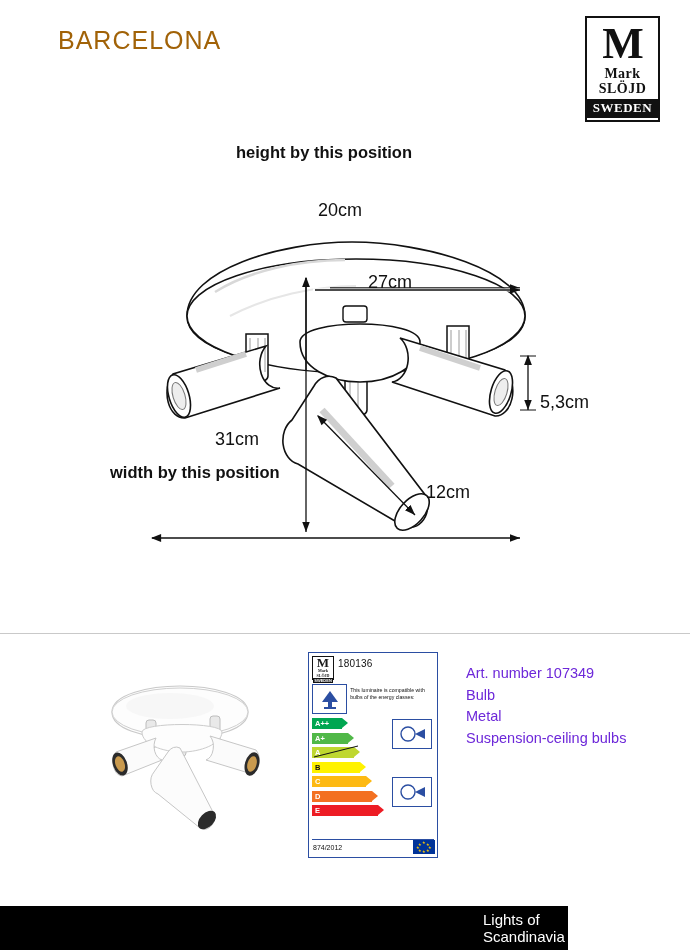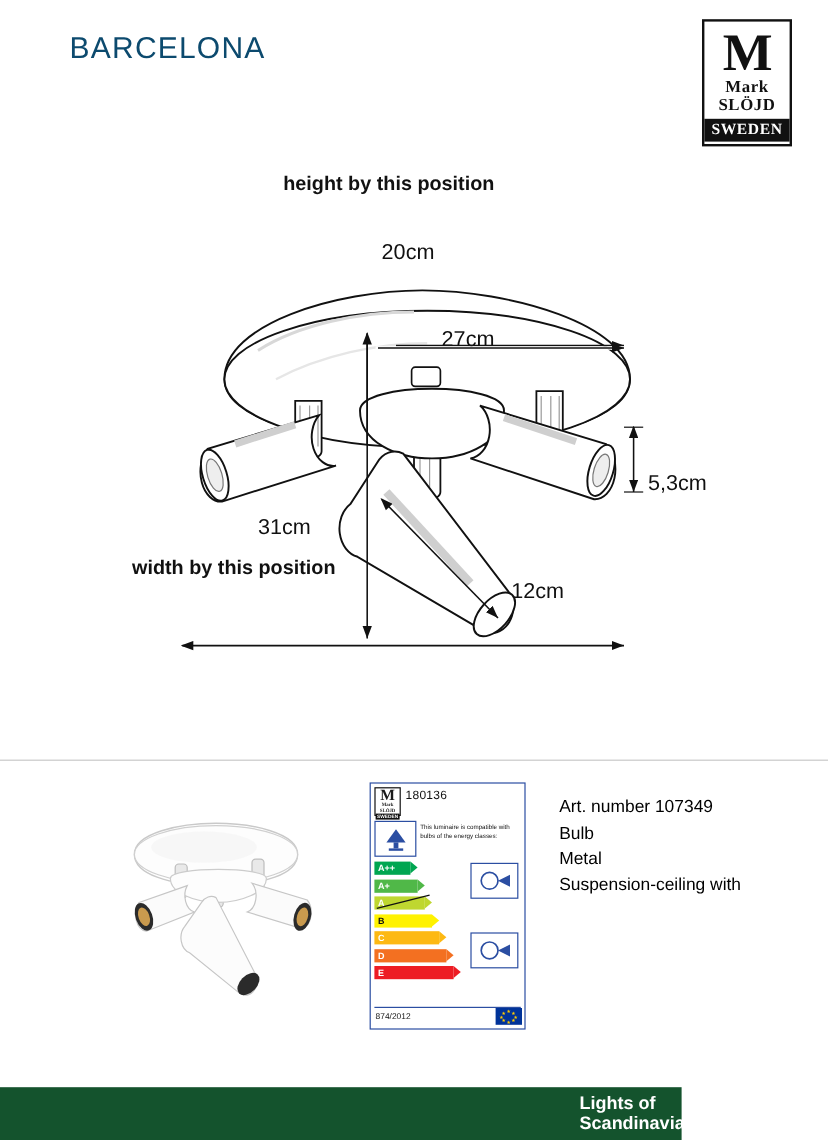--- a/index.html
+++ b/index.html
@@ -17,21 +17,21 @@
     background: #ffffff;
   }
 
   
   .product-title {
     position: absolute;
     left: 58px; top: 26px;
     font-size: 25px;
     letter-spacing: 1px;
     font-weight: 400;
-    color: #0c4a6e;
+    color: #a16207;
   }
   .brand-logo {
     position: absolute;
     right: 30px; top: 16px;
     width: 75px; height: 106px;
     border: 2px solid #111;
     background: #fff;
     display: flex;
     flex-direction: column;
     align-items: center;
@@ -216,33 +216,32 @@
     position: absolute;
     left: 3px; right: 3px; bottom: 17px;
     height: 1px; background: #2b4ea2;
   }
 
   .specs {
     position: absolute;
     left: 466px; top: 663px;
     font-size: 14.5px;
     line-height: 21.5px;
-    color: #000000;
+    color: #6d28d9;
   }
   .specs div { white-space: nowrap; }
 
   
   .footer-bar {
     position: absolute;
     left: 0; bottom: 0;
     width: 568px; height: 44px;
-    background: #14532d;
-    display: flex;
-    align-items: center;
-    font-weight: bold;
+    background: #000000;
+    display: flex;
+    align-items: center;
   }
   .footer-text {
     position: absolute;
     left: 483px;
     color: #ffffff;
     font-size: 15px;
   }
 </style>
 </head>
 <body>
@@ -476,20 +475,20 @@
         <span class="star" style="left:3px;top:6px">★</span>
         <span class="star" style="left:5px;top:3px">★</span>
       </div>
     </div>
   </div>
 
   <div class="specs">
     <div>Art. number 107349</div>
     <div>Bulb</div>
     <div>Metal</div>
-    <div>Suspension-ceiling with</div>
+    <div>Suspension-ceiling bulbs</div>
   </div>
 
   <div class="footer-bar">
     <div class="footer-text">Lights of Scandinavia</div>
   </div>
 
 </div>
 
 </body></html>

